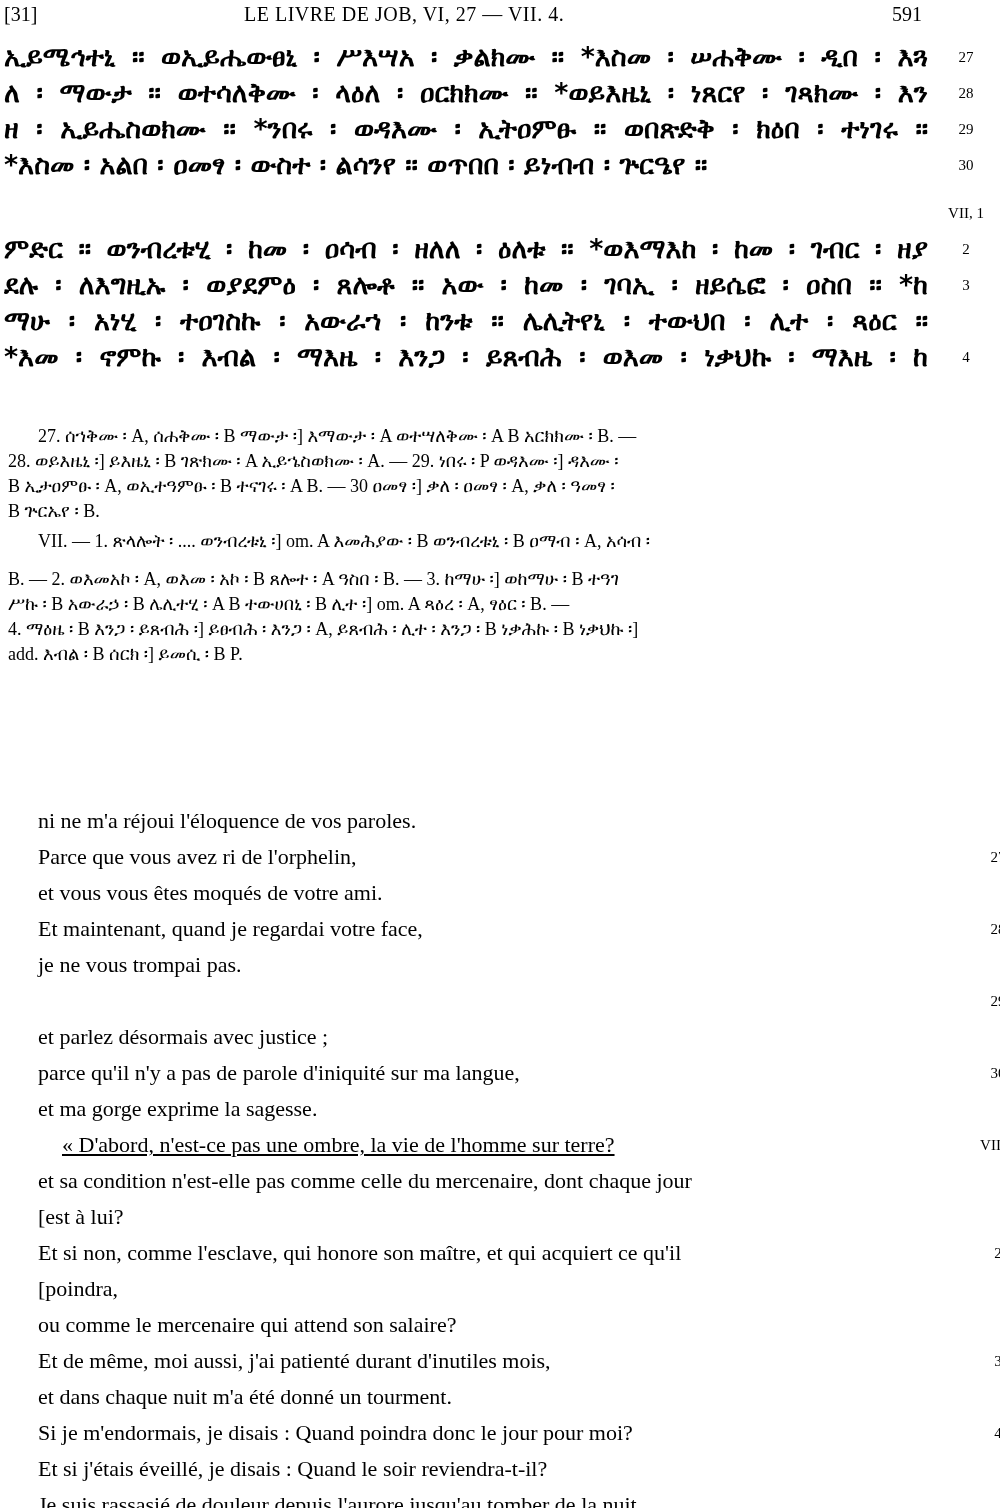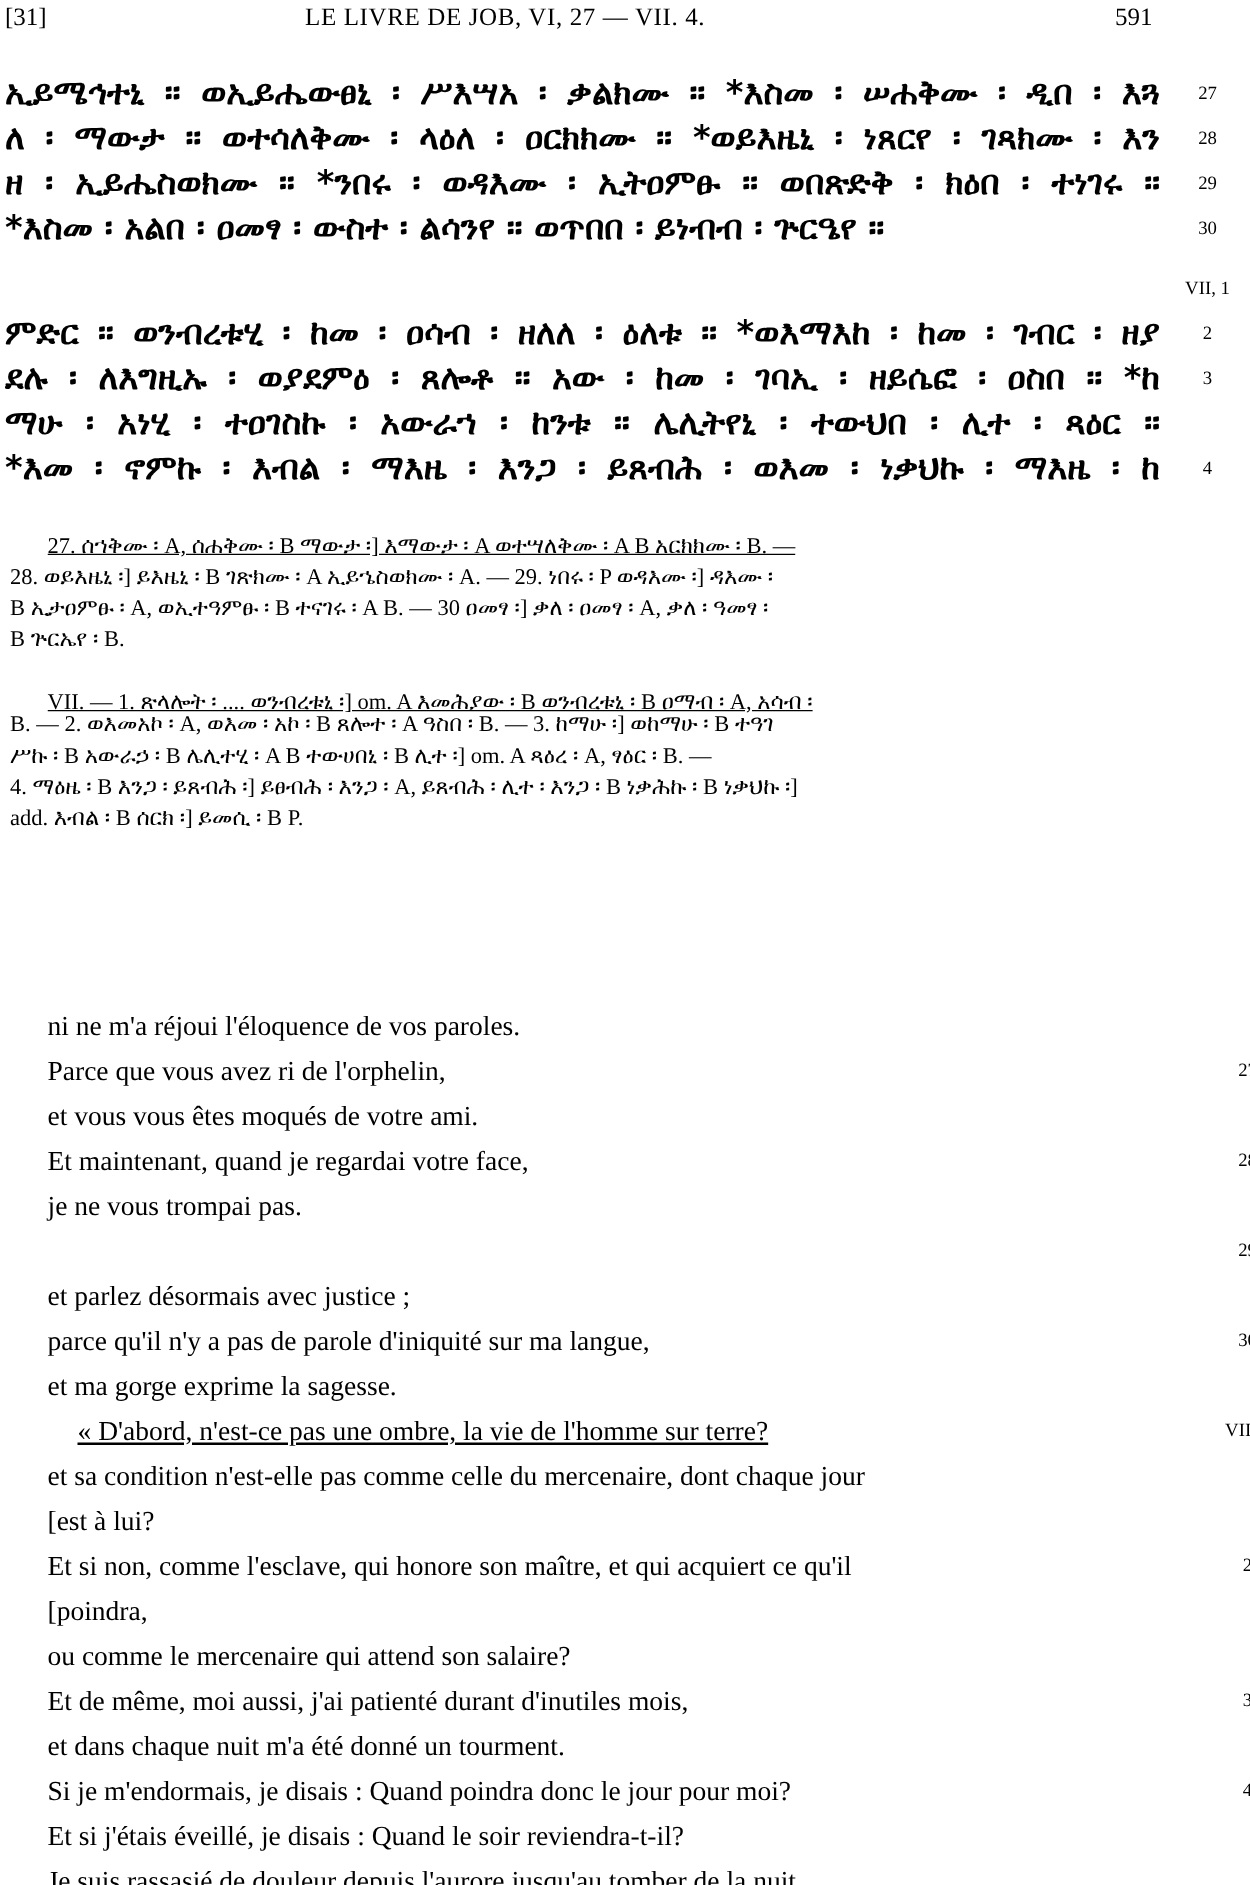--- a/index.html
+++ b/index.html
@@ -12,36 +12,36 @@
     font-size: 20px; line-height: 24px; text-decoration: underline;
   }
   .header .left { position: absolute; left: 4px; top: 0; }
   .header .center { position: absolute; left: 244px; top: 0; letter-spacing: 0.5px; }
   .header .right { position: absolute; left: 892px; top: 0; }
 
   .ethiopic { position: absolute; left: 0; top: 40px; width: 1000px; }
   .eth-line {
     position: absolute; left: 0; width: 868px; height: 34px;
     font-family: "DejaVu Sans", sans-serif; font-weight: bold; font-size: 27px;
-    line-height: 34px; white-space: nowrap; margin-top: 18px;
+    line-height: 34px; white-space: nowrap;
   }
   .eth-line .txt { position: absolute; left: 4px; width: 924px; text-align: justify; text-align-last: justify; overflow: hidden; }
   .eth-line.indent .txt { left: 46px; width: 882px; }
   .eth-line.short .txt { text-align-last: left; }
   .eth-line .vnum {
     position: absolute; left: 936px; width: 60px; text-align: center;
     font-family: "Liberation Serif", serif; font-weight: normal; font-size: 15px;
   }
 
   .apparatus { position: absolute; left: 0; top: 424px; width: 1000px; }
   .app-line {
     position: absolute; left: 8px; width: 912px; height: 24px;
     font-size: 18px; line-height: 24px; white-space: nowrap; overflow: hidden;
   }
-  .app-line.indent { left: 38px; width: 882px; text-decoration: underline; }
+  .app-line.indent { left: 38px; width: 882px; }
 
   .french { position: absolute; left: 0; top: 803px; width: 1000px; }
   .fr-line {
     position: absolute; left: 38px; width: 890px; height: 36px;
     font-size: 22px; line-height: 36px; white-space: nowrap;
   }
   .fr-line.indent { left: 62px; text-decoration: underline; }
   .fr-line.right { text-align: left; left: 38px; width: 886px; }
   .fr-line .vnum {
     position: absolute; left: 920px; width: 80px; text-align: center; font-size: 15px;
@@ -92,21 +92,21 @@
     <span class="txt">*እመ ፡ ኖምኩ ፡ እብል ፡ ማእዜ ፡ እንጋ ፡ ይጸብሕ ፡ ወእመ ፡ ነቃህኩ ፡ ማእዜ ፡ ከ</span>
     <span class="vnum">4</span>
   </div>
 </div>
 
 <div class="apparatus">
   <div class="app-line indent" style="top:0px">27. ሰኀቅሙ ፡ A, ሰሐቅሙ ፡ B    ማውታ ፡] እማውታ ፡ A    ወተሣለቅሙ ፡ A B    አርክክሙ ፡ B. —</div>
   <div class="app-line" style="top:25px">28. ወይእዜኒ ፡] ይእዜኒ ፡ B    ገጽክሙ ፡ A    ኢይኄስወክሙ ፡ A. — 29. ነበሩ ፡ P    ወዳእሙ ፡] ዳእሙ ፡</div>
   <div class="app-line" style="top:50px">B    ኢታዐምፁ ፡ A, ወኢተዓምፁ ፡ B    ተናገሩ ፡ A B. — 30  ዐመፃ ፡] ቃለ ፡ ዐመፃ ፡ A, ቃለ ፡ ዓመፃ ፡</div>
   <div class="app-line" style="top:75px">B    ጕርኤየ ፡ B.</div>
-  <div class="app-line indent" style="top:125px">VII. — 1. ጽላሎት ፡ .... ወንብረቱኒ ፡] om. A    እመሕያው ፡ B    ወንብረቱኒ ፡ B    ዐማብ ፡ A, አሳብ ፡</div>
+  <div class="app-line indent" style="top:105px">VII. — 1. ጽላሎት ፡ .... ወንብረቱኒ ፡] om. A    እመሕያው ፡ B    ወንብረቱኒ ፡ B    ዐማብ ፡ A, አሳብ ፡</div>
   <div class="app-line" style="top:143px">B. — 2. ወእመአኮ ፡ A, ወእመ ፡ አኮ ፡ B    ጸሎተ ፡ A    ዓስበ ፡ B. — 3. ከማሁ ፡] ወከማሁ ፡ B    ተዓገ</div>
   <div class="app-line" style="top:168px">ሥኩ ፡ B    አውራኃ ፡ B    ሌሊተሂ ፡ A B    ተውሀበኒ ፡ B    ሊተ ፡] om. A    ጻዕረ ፡ A, ፃዕር ፡ B. —</div>
   <div class="app-line" style="top:193px">4. ማዕዜ ፡ B    እንጋ ፡ ይጸብሕ ፡] ይፀብሕ ፡ እንጋ ፡ A, ይጸብሕ ፡ ሊተ ፡ እንጋ ፡ B    ነቃሕኩ ፡ B    ነቃህኩ ፡]</div>
   <div class="app-line" style="top:218px">add. እብል ፡ B    ሰርክ ፡] ይመሲ ፡ B P.</div>
 </div>
 
 <div class="french">
   <div class="fr-line" style="top:0px">
     <span>ni ne m'a réjoui l'éloquence de vos paroles.</span>
     <span class="vnum"></span>

